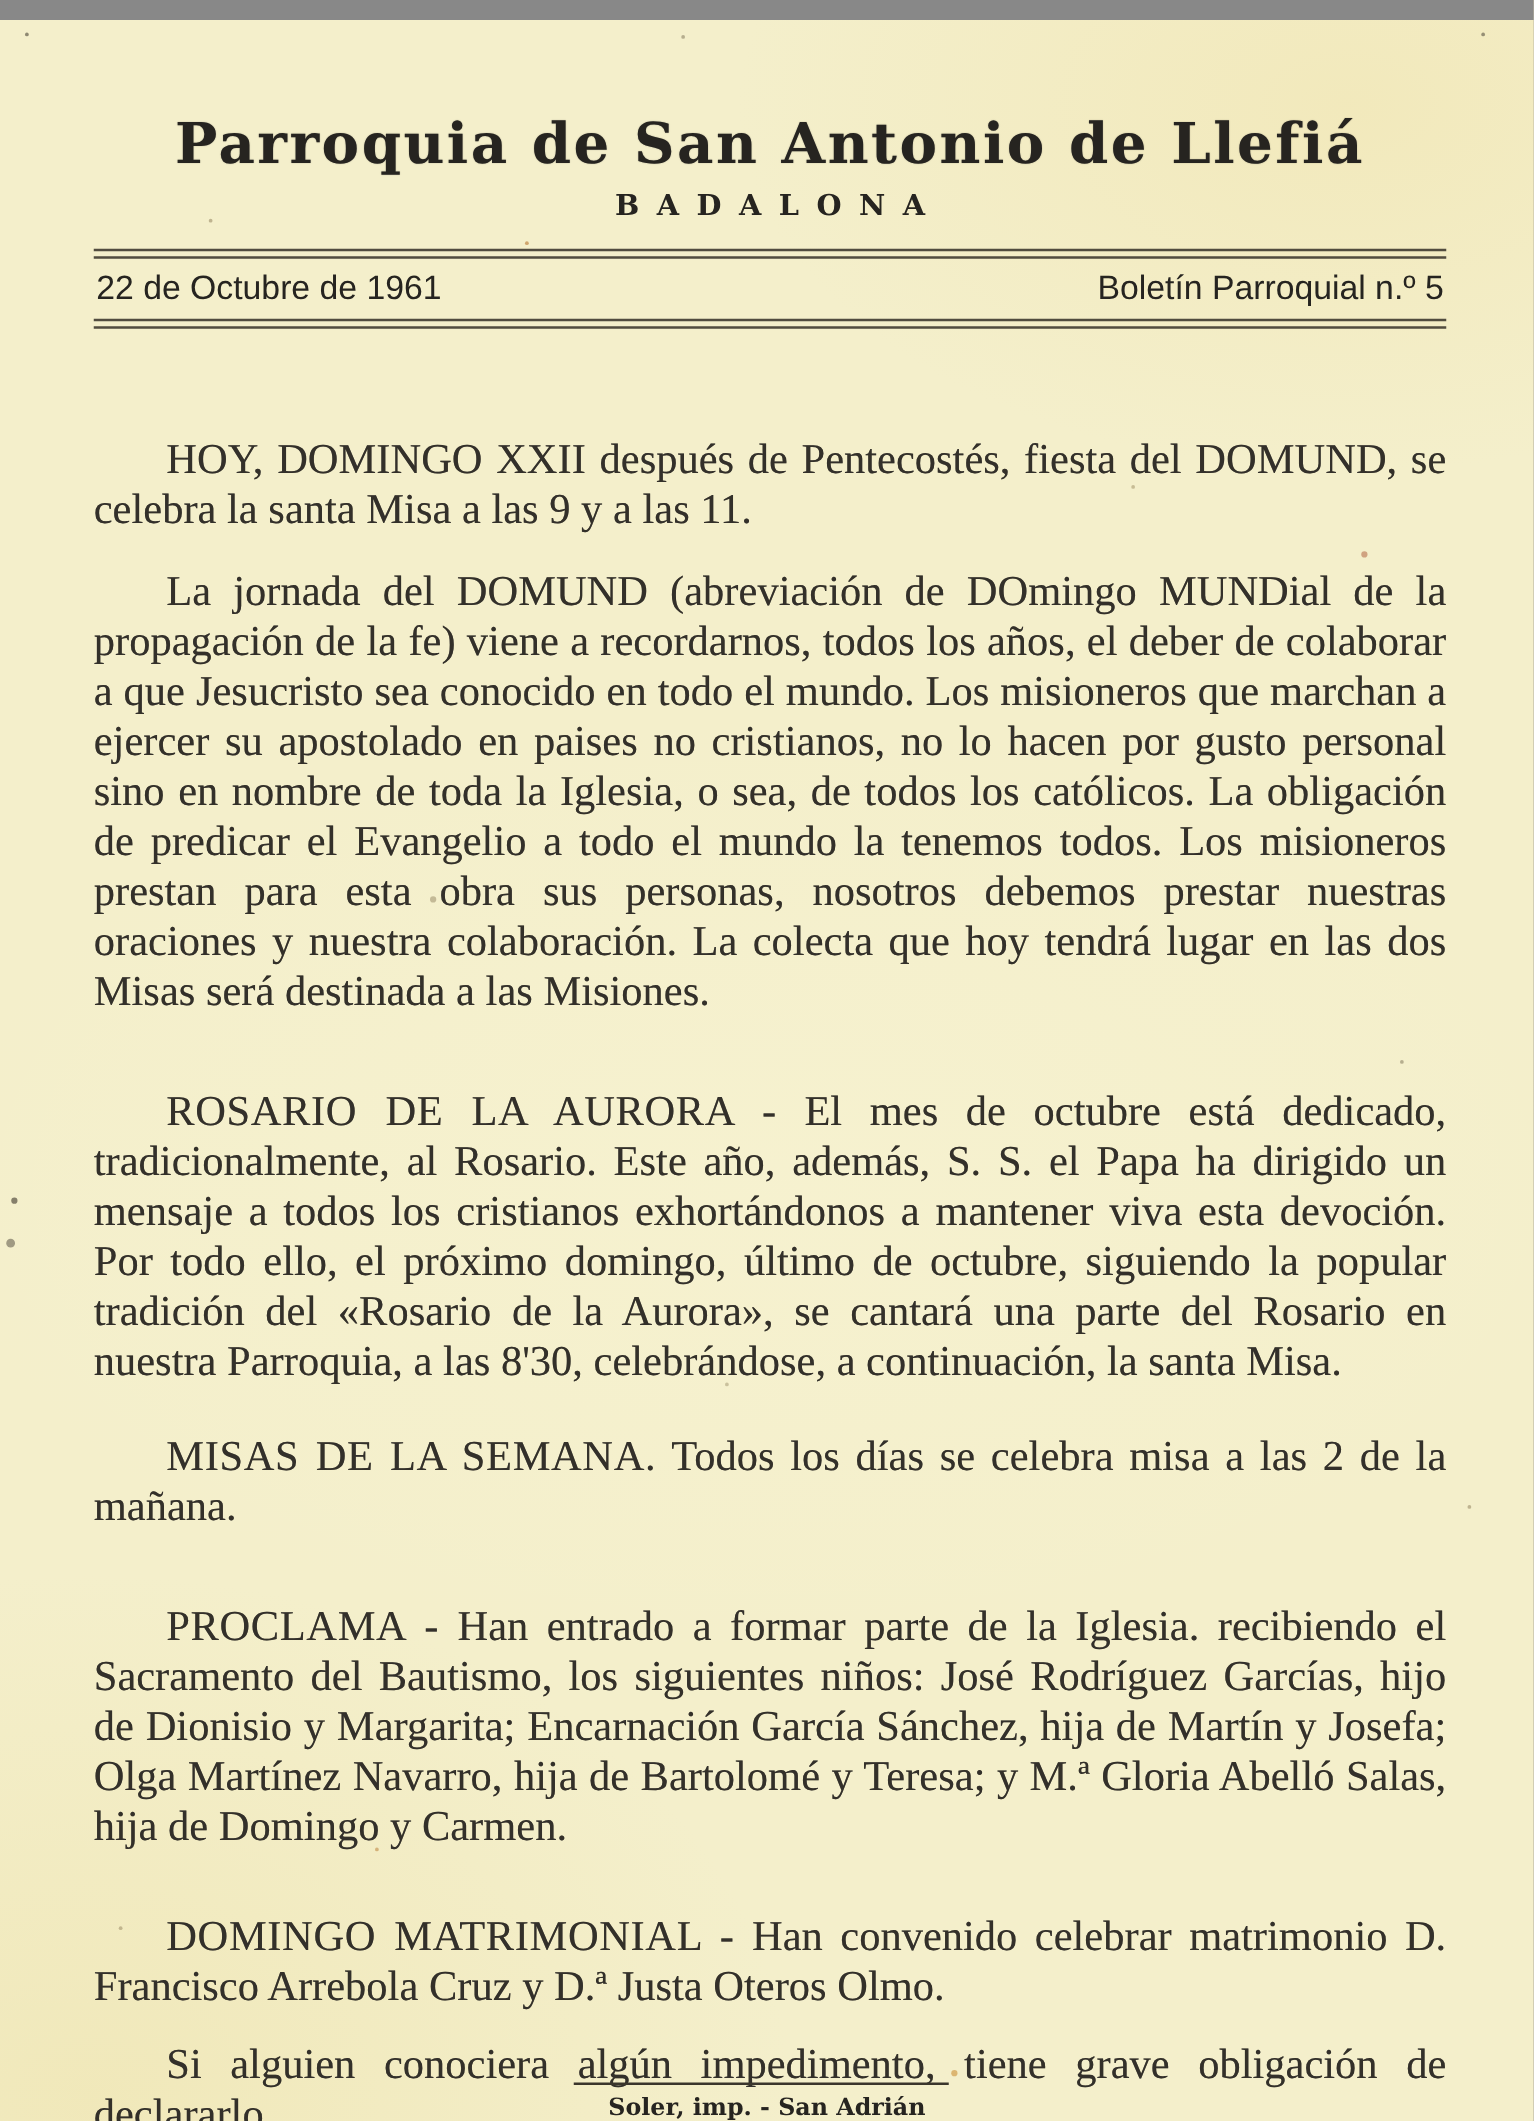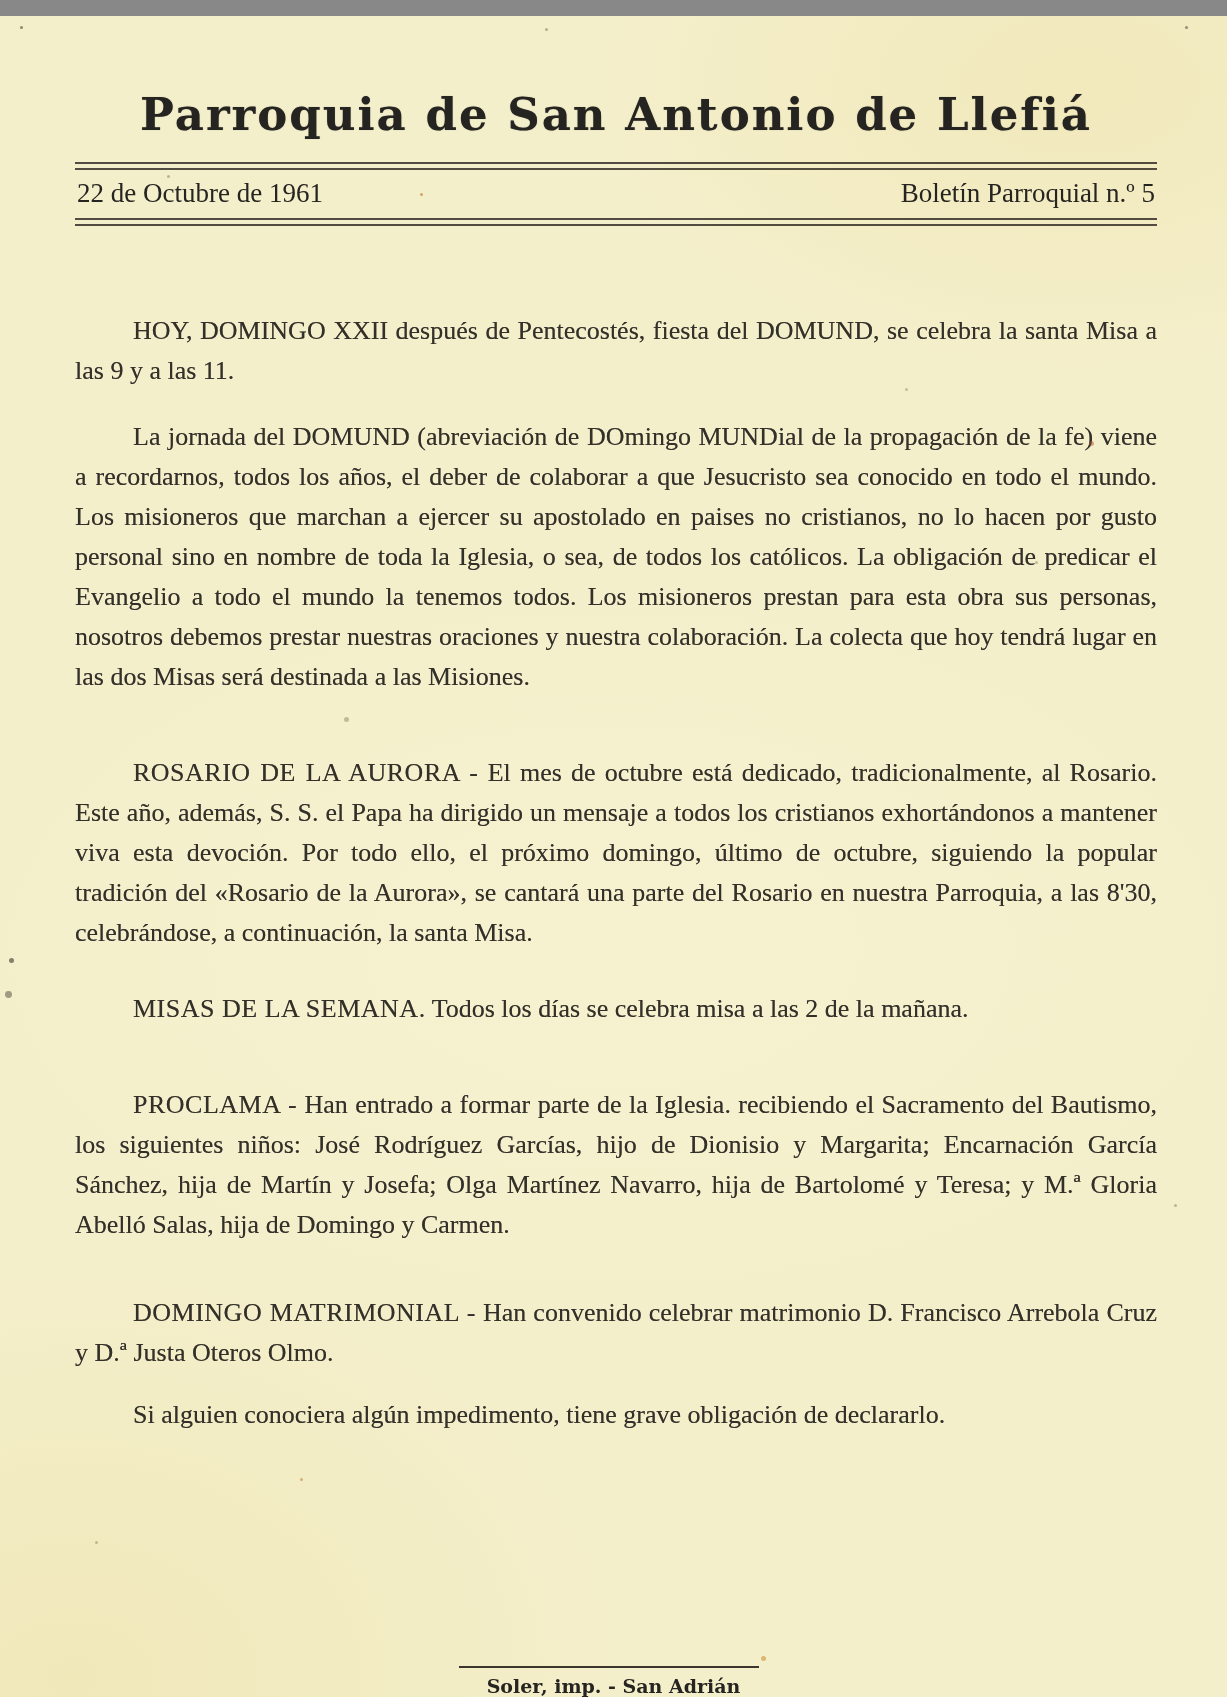--- a/index.html
+++ b/index.html
@@ -52,30 +52,30 @@
     border-top: 2px solid var(--rule);
     border-bottom: 2px solid var(--rule);
     opacity: 0.88;
   }
   .rule-top { margin-top: 21px; }
   .dateline {
     display: flex;
     justify-content: space-between;
     align-items: center;
     padding: 8px 2px 9px 2px;
-    font-family: Liberation Serif, serif;
+    font-family: Liberation Sans, sans-serif;
     font-size: 27px;
     color: var(--ink-strong);
     text-align: center;
   }
 
   
   .para {
     margin: 0;
-    font-size: 26px;
+    font-size: 34px;
     line-height: 40px;
     text-align: justify;
     text-indent: 58px;
     text-shadow: 0 0 0.5px rgba(51,48,42,0.55);
   }
   .lead { letter-spacing: 0.5px; }
   .p-intro       { margin-top: 85px; }
   .p-domund      { margin-top: 26px; }
   .p-rosario     { margin-top: 56px; }
   .p-misas       { margin-top: 36px; }
@@ -128,20 +128,21 @@
 </style>
 </head>
 <body style="--paper: #f4efcb; --ink: #33302a; --ink-strong: #262420; --rule: #3b362c;">
 
 <div class="page">
   <div class="specks"></div>
 
   <div class="content">
     <header>
       <h1 class="title">Parroquia de San Antonio de Llefiá</h1>
+      <div class="subtitle">BADALONA</div>
 
       <div class="double-rule rule-top"></div>
       <div class="dateline">
         <span>22 de Octubre de 1961</span>
         <span>Boletín Parroquial n.º 5</span>
       </div>
       <div class="double-rule"></div>
     </header>
 
     <main>

